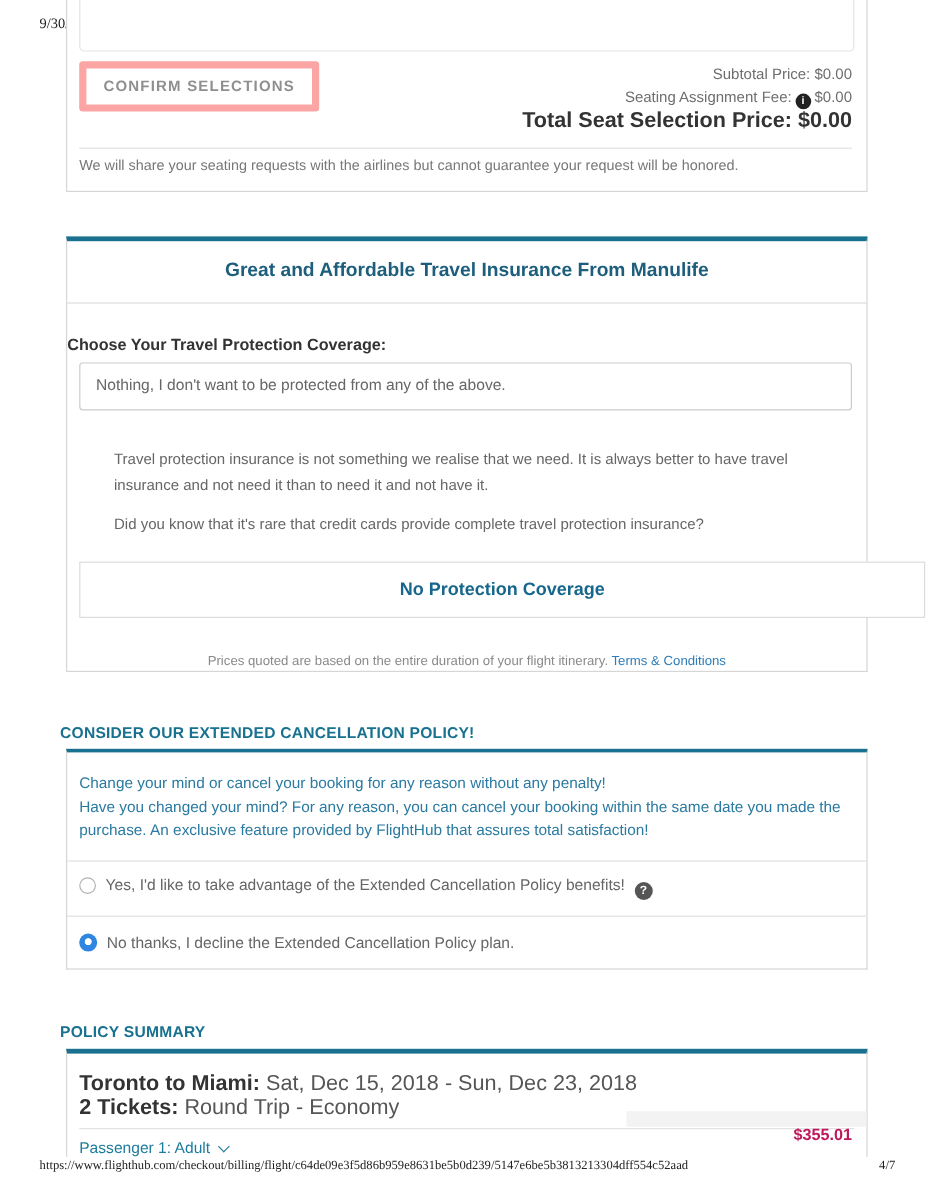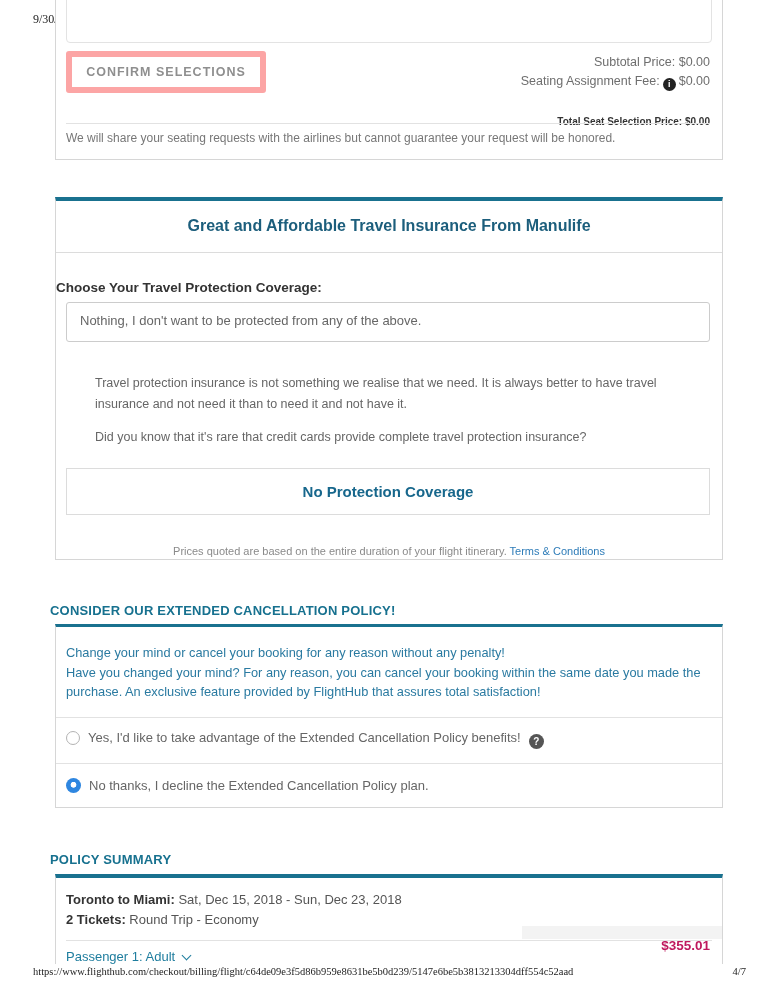--- a/index.html
+++ b/index.html
@@ -24,39 +24,39 @@
   .card-price{top:874px;height:90px;border-top:4px solid #19718f;border-bottom:none;}
 
   .divider{position:absolute;height:1px;background:#e2e2e2;}
 
   
   .remnant{position:absolute;left:10px;top:-40px;width:644px;height:110px;border:1px solid #e3e3e3;border-radius:4px;}
   .confirm-btn{position:absolute;left:10px;top:80px;width:200px;height:42px;background:#fff;
                border:6px solid #fca5a5;border-radius:3px;color:#8f8f8f;font-family:"Liberation Sans", sans-serif;
                font-size:12.5px;font-weight:bold;letter-spacing:1px;cursor:pointer;}
   .seat-prices{position:absolute;right:12px;top:82px;text-align:right;font-size:12.5px;color:#6e6e6e;line-height:18.5px;}
-  .seat-prices .total{font-weight:bold;color:#333;font-size:10px;margin-top:22px;}
+  .seat-prices .total{font-weight:bold;color:#333;font-size:18px;}
   .info-icon{display:inline-block;width:13px;height:13px;border-radius:50%;background:#222;color:#fff;
              font-size:9px;font-weight:bold;text-align:center;line-height:13px;margin:0 3px;vertical-align:-2px;}
   .seat-div{left:10px;top:152px;width:644px;}
   .disclaimer{position:absolute;left:10px;top:160px;margin:0;font-size:12px;color:#777;}
 
   
   .ins-title{position:absolute;left:0;right:0;top:16px;margin:0;text-align:center;
              font-size:16px;font-weight:bold;color:#1c5e7c;}
   .ins-div1{left:0;top:51px;width:100%;background:#dcdcdc;}
   .ins-choose{position:absolute;left:0;right:0;top:79px;margin:0;text-align:left;
               font-size:13.5px;font-weight:bold;color:#333;}
   .select-box{position:absolute;left:10px;top:101px;width:644px;height:40px;border:1px solid #cccccc;
               border-radius:3px;box-sizing:border-box;background:#fff;cursor:pointer;}
   .select-box span{display:block;padding:10px 0 0 13px;font-size:13px;color:#666;}
   .ins-para{position:absolute;left:39px;width:575px;margin:0;font-size:12.5px;color:#666;line-height:20.5px;}
   .ins-para.p1{top:172px;}
   .ins-para.p2{top:226px;}
-  .no-protection{position:absolute;left:10px;top:267px;width:644px;height:47px;border:1px solid #dcdcdc;
+  .no-protection{position:absolute;left:10px;top:267px;width:705px;height:47px;border:1px solid #dcdcdc;
                  box-sizing:border-box;text-align:center;line-height:45px;font-size:15px;font-weight:bold;
                  color:#17678c;background:#fff;cursor:pointer;}
   .footnote{position:absolute;left:0;right:0;top:334px;margin:10px;text-align:center;font-size:11px;color:#8a8a8a;}
   .footnote a{color:#2e7cb8;text-decoration:none;cursor:pointer;}
 
   
   .section-heading{position:absolute;left:50px;margin:0;font-size:13px;font-weight:bold;
                    color:#17718f;letter-spacing:.2px;}
   .h-cancel{top:603px;}
   .h-price{top:852px;}
@@ -70,21 +70,21 @@
   .row-no{top:151px;}
   .radio{display:inline-block;width:14px;height:14px;border-radius:50%;border:1px solid #b3b3b3;
          background:#fff;vertical-align:-3px;margin-right:8px;box-sizing:border-box;}
   .radio.checked{width:15px;height:15px;border:none;
                  background:radial-gradient(circle at 50% 45%, #ffffff 0 2.6px, #2e86e0 3.2px);}
   .help-icon{display:inline-block;width:15px;height:15px;border-radius:50%;background:#555;color:#fff;
              font-size:10px;font-weight:bold;text-align:center;line-height:15px;margin-left:8px;
              vertical-align:-3px;cursor:pointer;}
 
   
-  .ps-line{position:absolute;left:10px;margin:0;font-size:13px;color:#555;}
+  .ps-line{position:absolute;left:10px;margin:0;font-size:18px;color:#555;}
   .ps-line b{color:#333;}
   .ps-line1{top:14px;}
   .ps-line2{top:34px;}
   .artifact{position:absolute;right:0;top:48px;width:200px;height:13px;background:#f3f3f3;}
   .ps-div{left:10px;top:62px;width:646px;}
   .passenger-link{position:absolute;left:10px;top:71px;font-size:13px;color:#1e7d9e;cursor:pointer;}
   .chevron-down{display:inline-block;width:6px;height:6px;border-right:1.6px solid #1e7d9e;
                 border-bottom:1.6px solid #1e7d9e;transform:rotate(45deg);margin-left:8px;vertical-align:2px;}
   .passenger-price{position:absolute;right:12px;top:60px;font-size:13.5px;font-weight:bold;color:#be185d;}
 </style>

